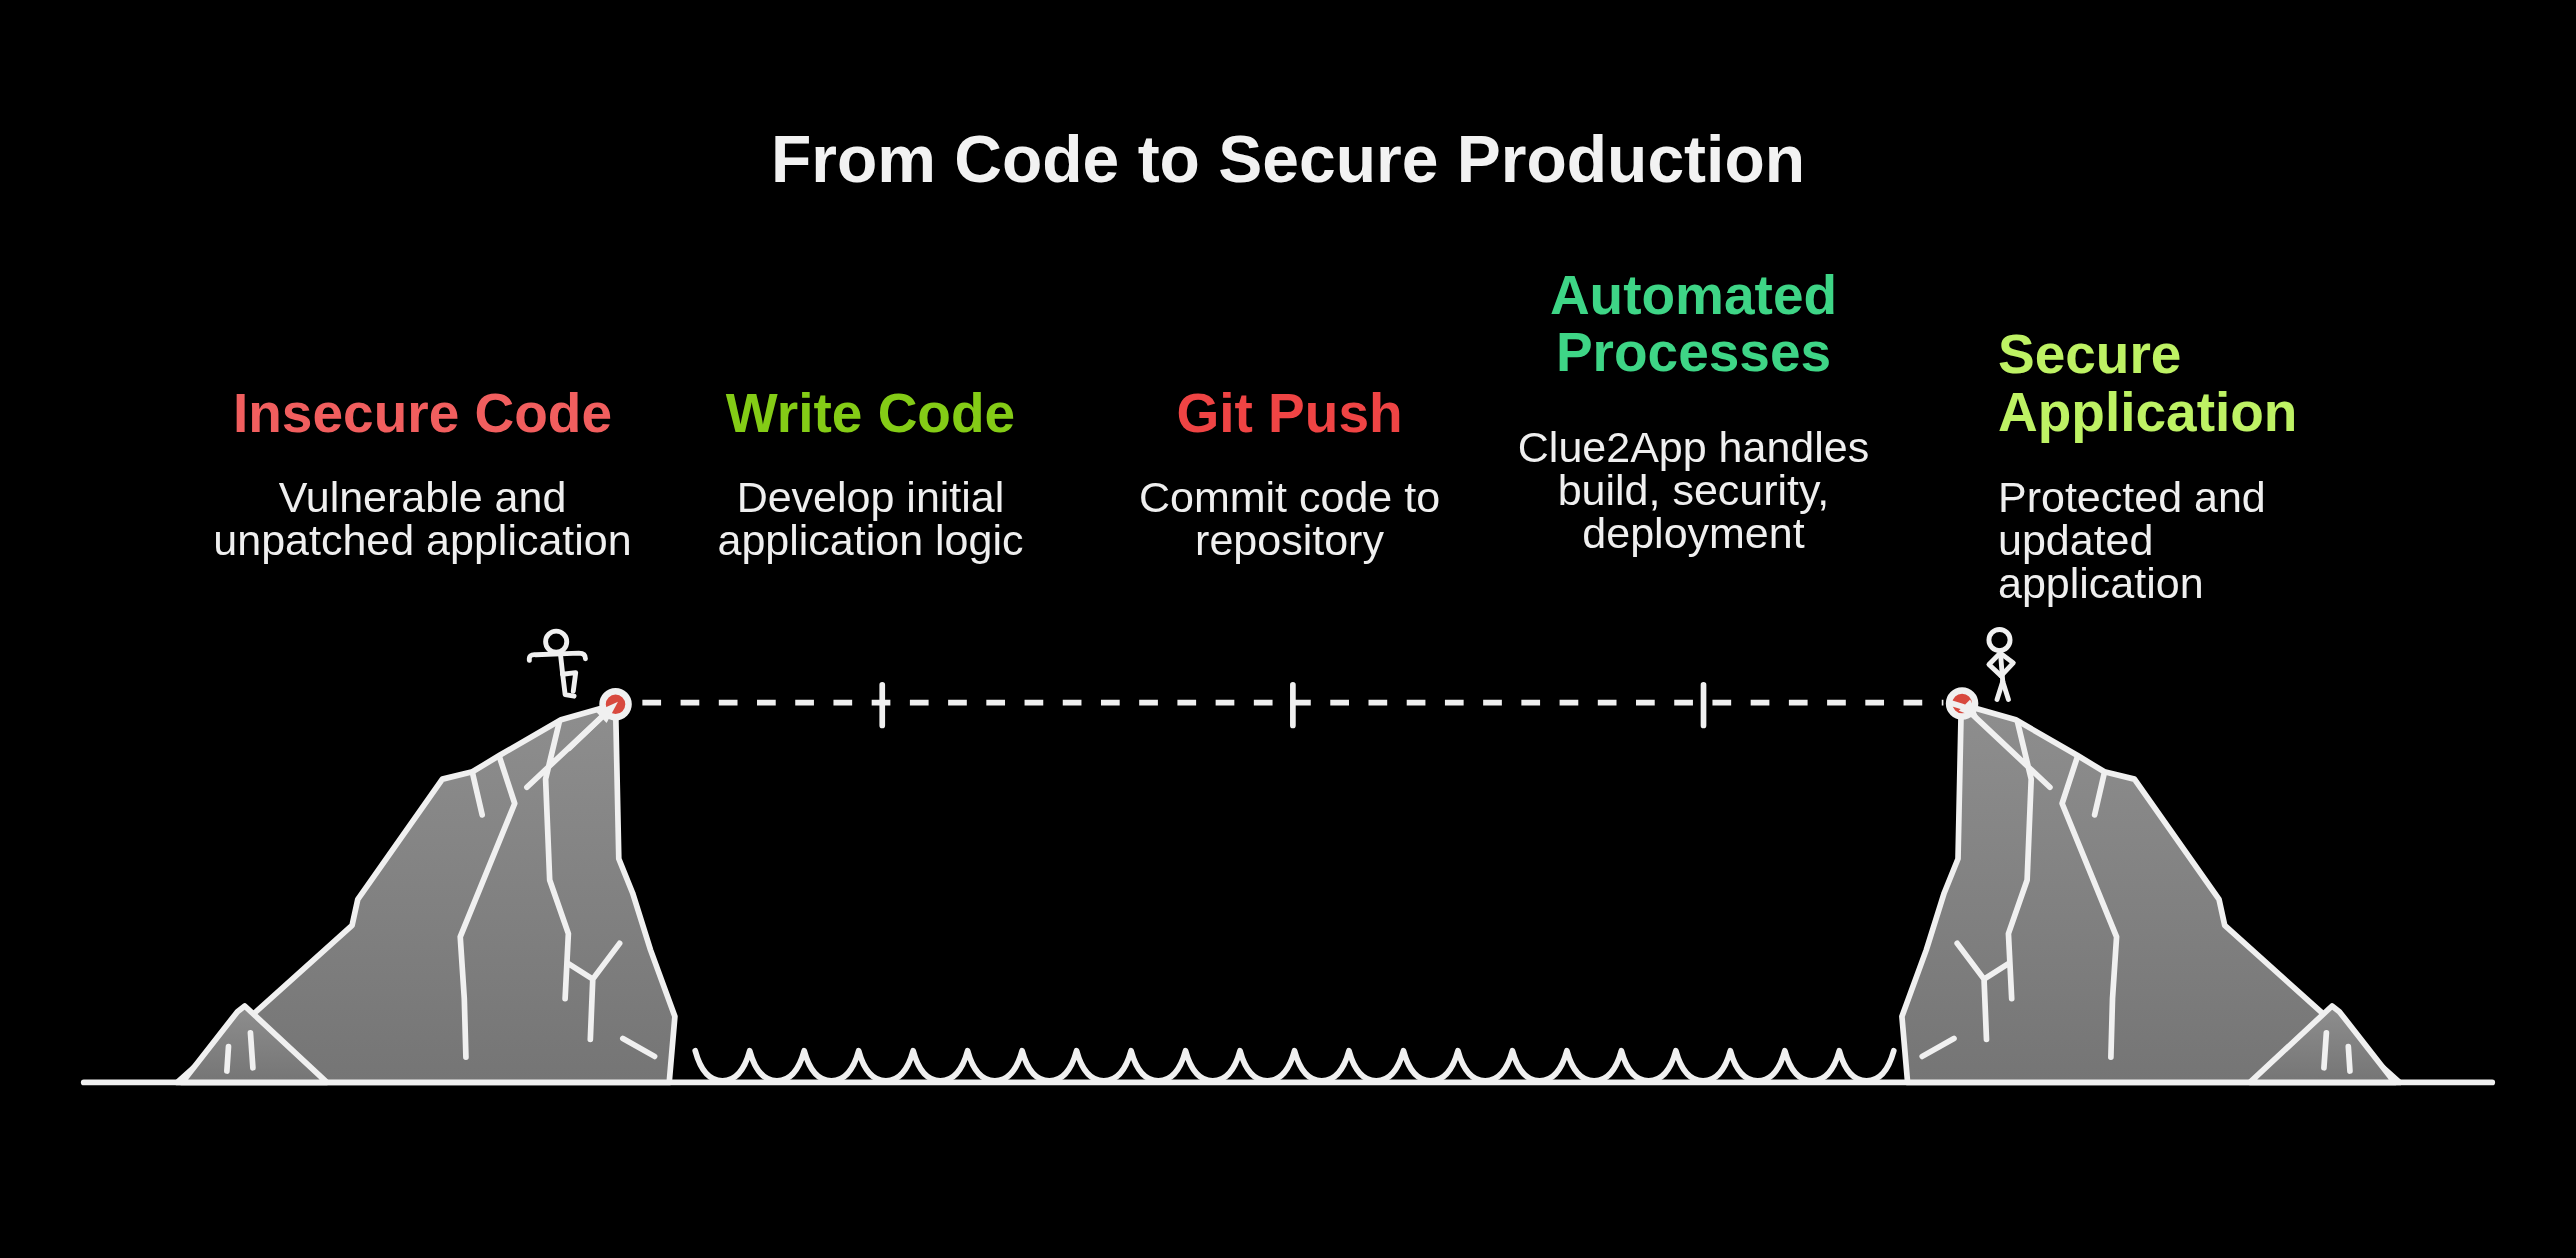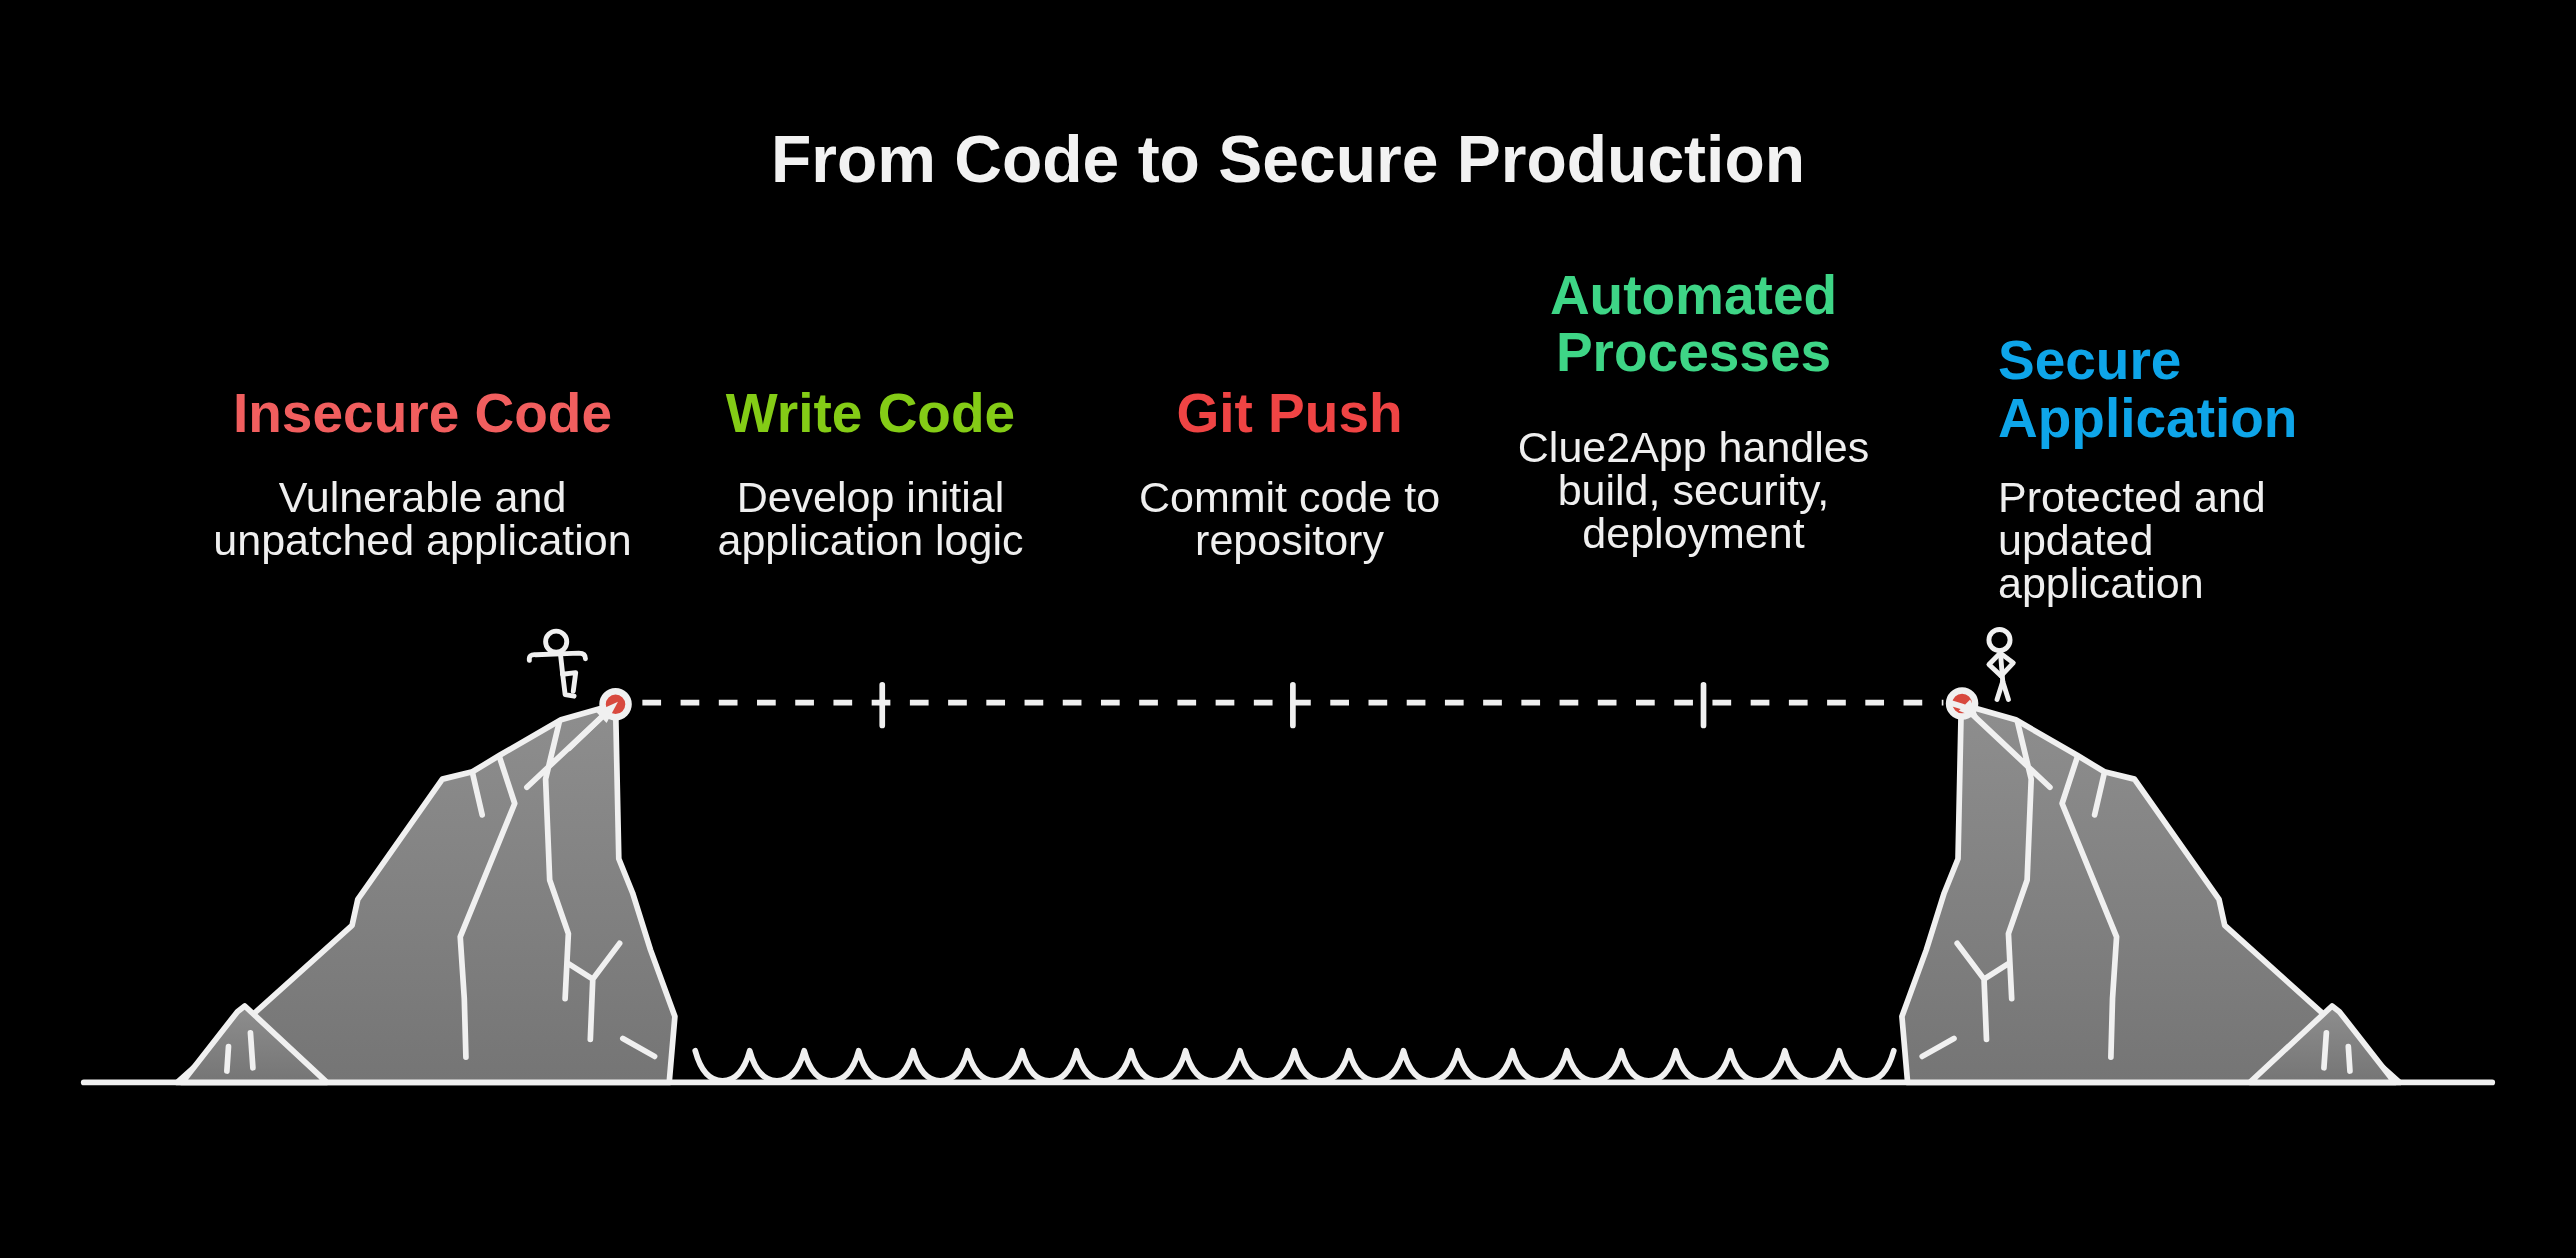--- a/index.html
+++ b/index.html
@@ -76,21 +76,21 @@
 
 <div class="stage" id="stage-3">
   <div class="label" style="color: rgb(62, 213, 134);">Automated
 Processes</div>
   <div class="desc">Clue2App handles
 build, security,
 deployment</div>
 </div>
 
 <div class="stage" id="stage-4">
-  <div class="label" style="color: #0ea5e9; margin-top: 6px;">Secure
+  <div class="label" style="color: #bef264;">Secure
 Application</div>
   <div class="desc">Protected and updated
 application</div>
 </div>
 
 <svg id="scene" width="2576" height="1259" viewBox="0 0 3168 1548">
   <defs>
     <linearGradient id="rockgrad" x1="0" y1="0" x2="0" y2="1">
       <stop offset="0" stop-color="#8e8e8e"></stop>
       <stop offset="1" stop-color="#757575"></stop>

